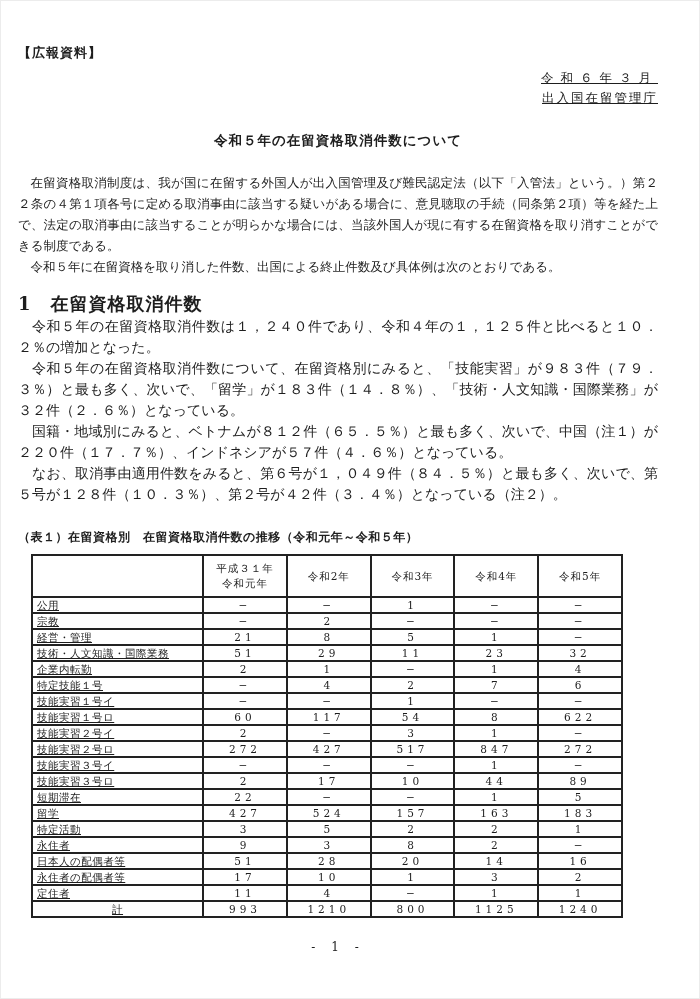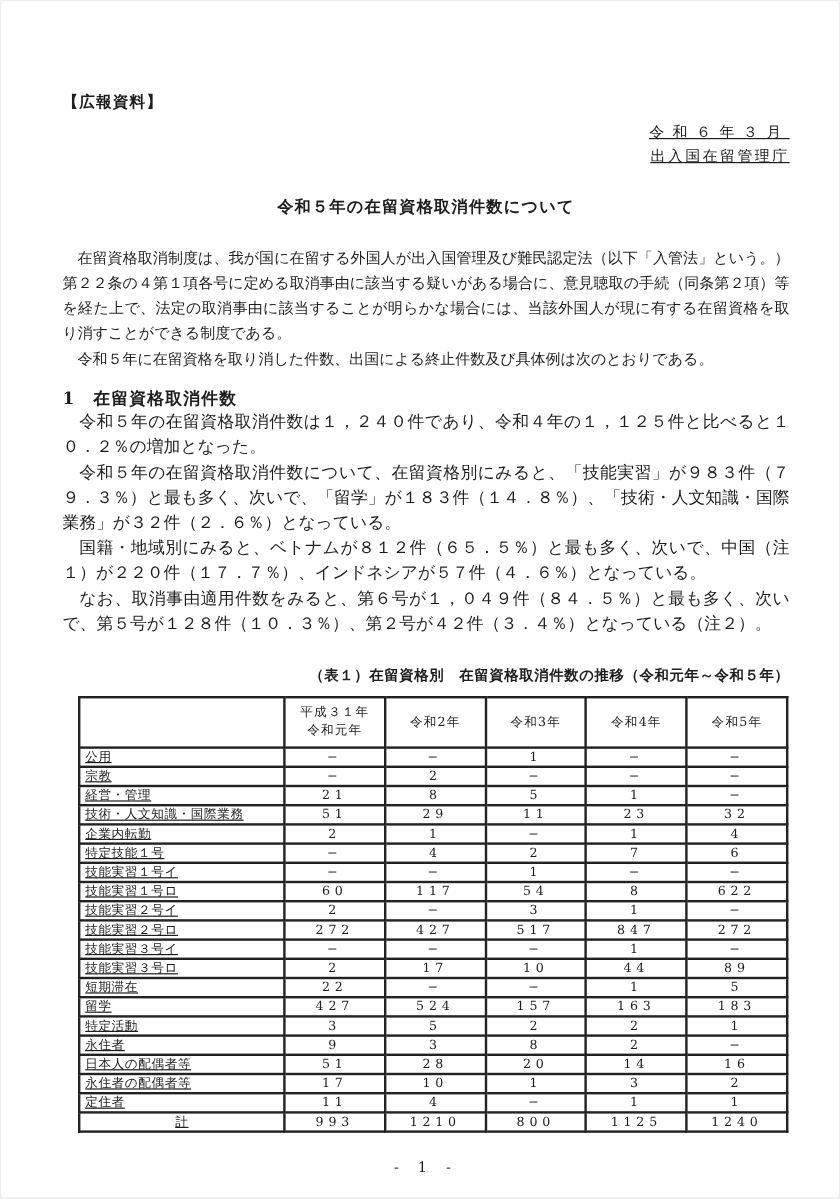--- a/index.html
+++ b/index.html
@@ -4,39 +4,38 @@
 <style>
   html,body{margin:0;padding:0;background:#ffffff;}
   body{
     width:700px;height:999px;position:relative;overflow:hidden;
     font-family:"DejaVu Serif","Liberation Serif",serif;
     color:#1e1e1e;
     box-shadow:inset 0 0 0 1px #ececec;
   }
   .page{
     position:absolute;inset:0;
-    padding:44px 42px 0 52px;
+    padding:44px 42px 0 18px;
     box-sizing:border-box;
-    margin-top:32px;
   }
   .doc-tag{font-weight:bold;font-size:13px;letter-spacing:1px;}
   .date-block{text-align:right;margin-top:6px;font-size:12.5px;line-height:20px;text-decoration:underline;}
   .date-line{letter-spacing:7px;}
   .agency-line{letter-spacing:2px;}
   .doc-title{
     text-align:center;font-weight:bold;font-size:13.5px;
     margin-top:24px;letter-spacing:1px;
   }
   .body-text{margin-top:22px;font-size:12.5px;line-height:21px;text-align:justify;}
   .body-text p{margin:0;text-indent:1em;}
-  .sec-heading{font-weight:bold;font-size:14px;margin-top:15px;letter-spacing:1px;}
+  .sec-heading{font-weight:bold;font-size:18px;margin-top:15px;letter-spacing:1px;}
   .sec-body{margin-top:0;font-size:14px;line-height:21px;text-align:justify;}
   .sec-body p{margin:0;text-indent:1em;}
   .table-caption{
-    text-align:right;font-weight:bold;font-size:12px;
+    text-align:left;font-weight:bold;font-size:12px;
     margin-top:24px;letter-spacing:0.5px;
   }
   table.data{
     border-collapse:collapse;
     margin:8px 0 0 13px;
     width:592px;
     table-layout:fixed;
     border:2px solid #000000;
     font-size:10.5px;
   }

